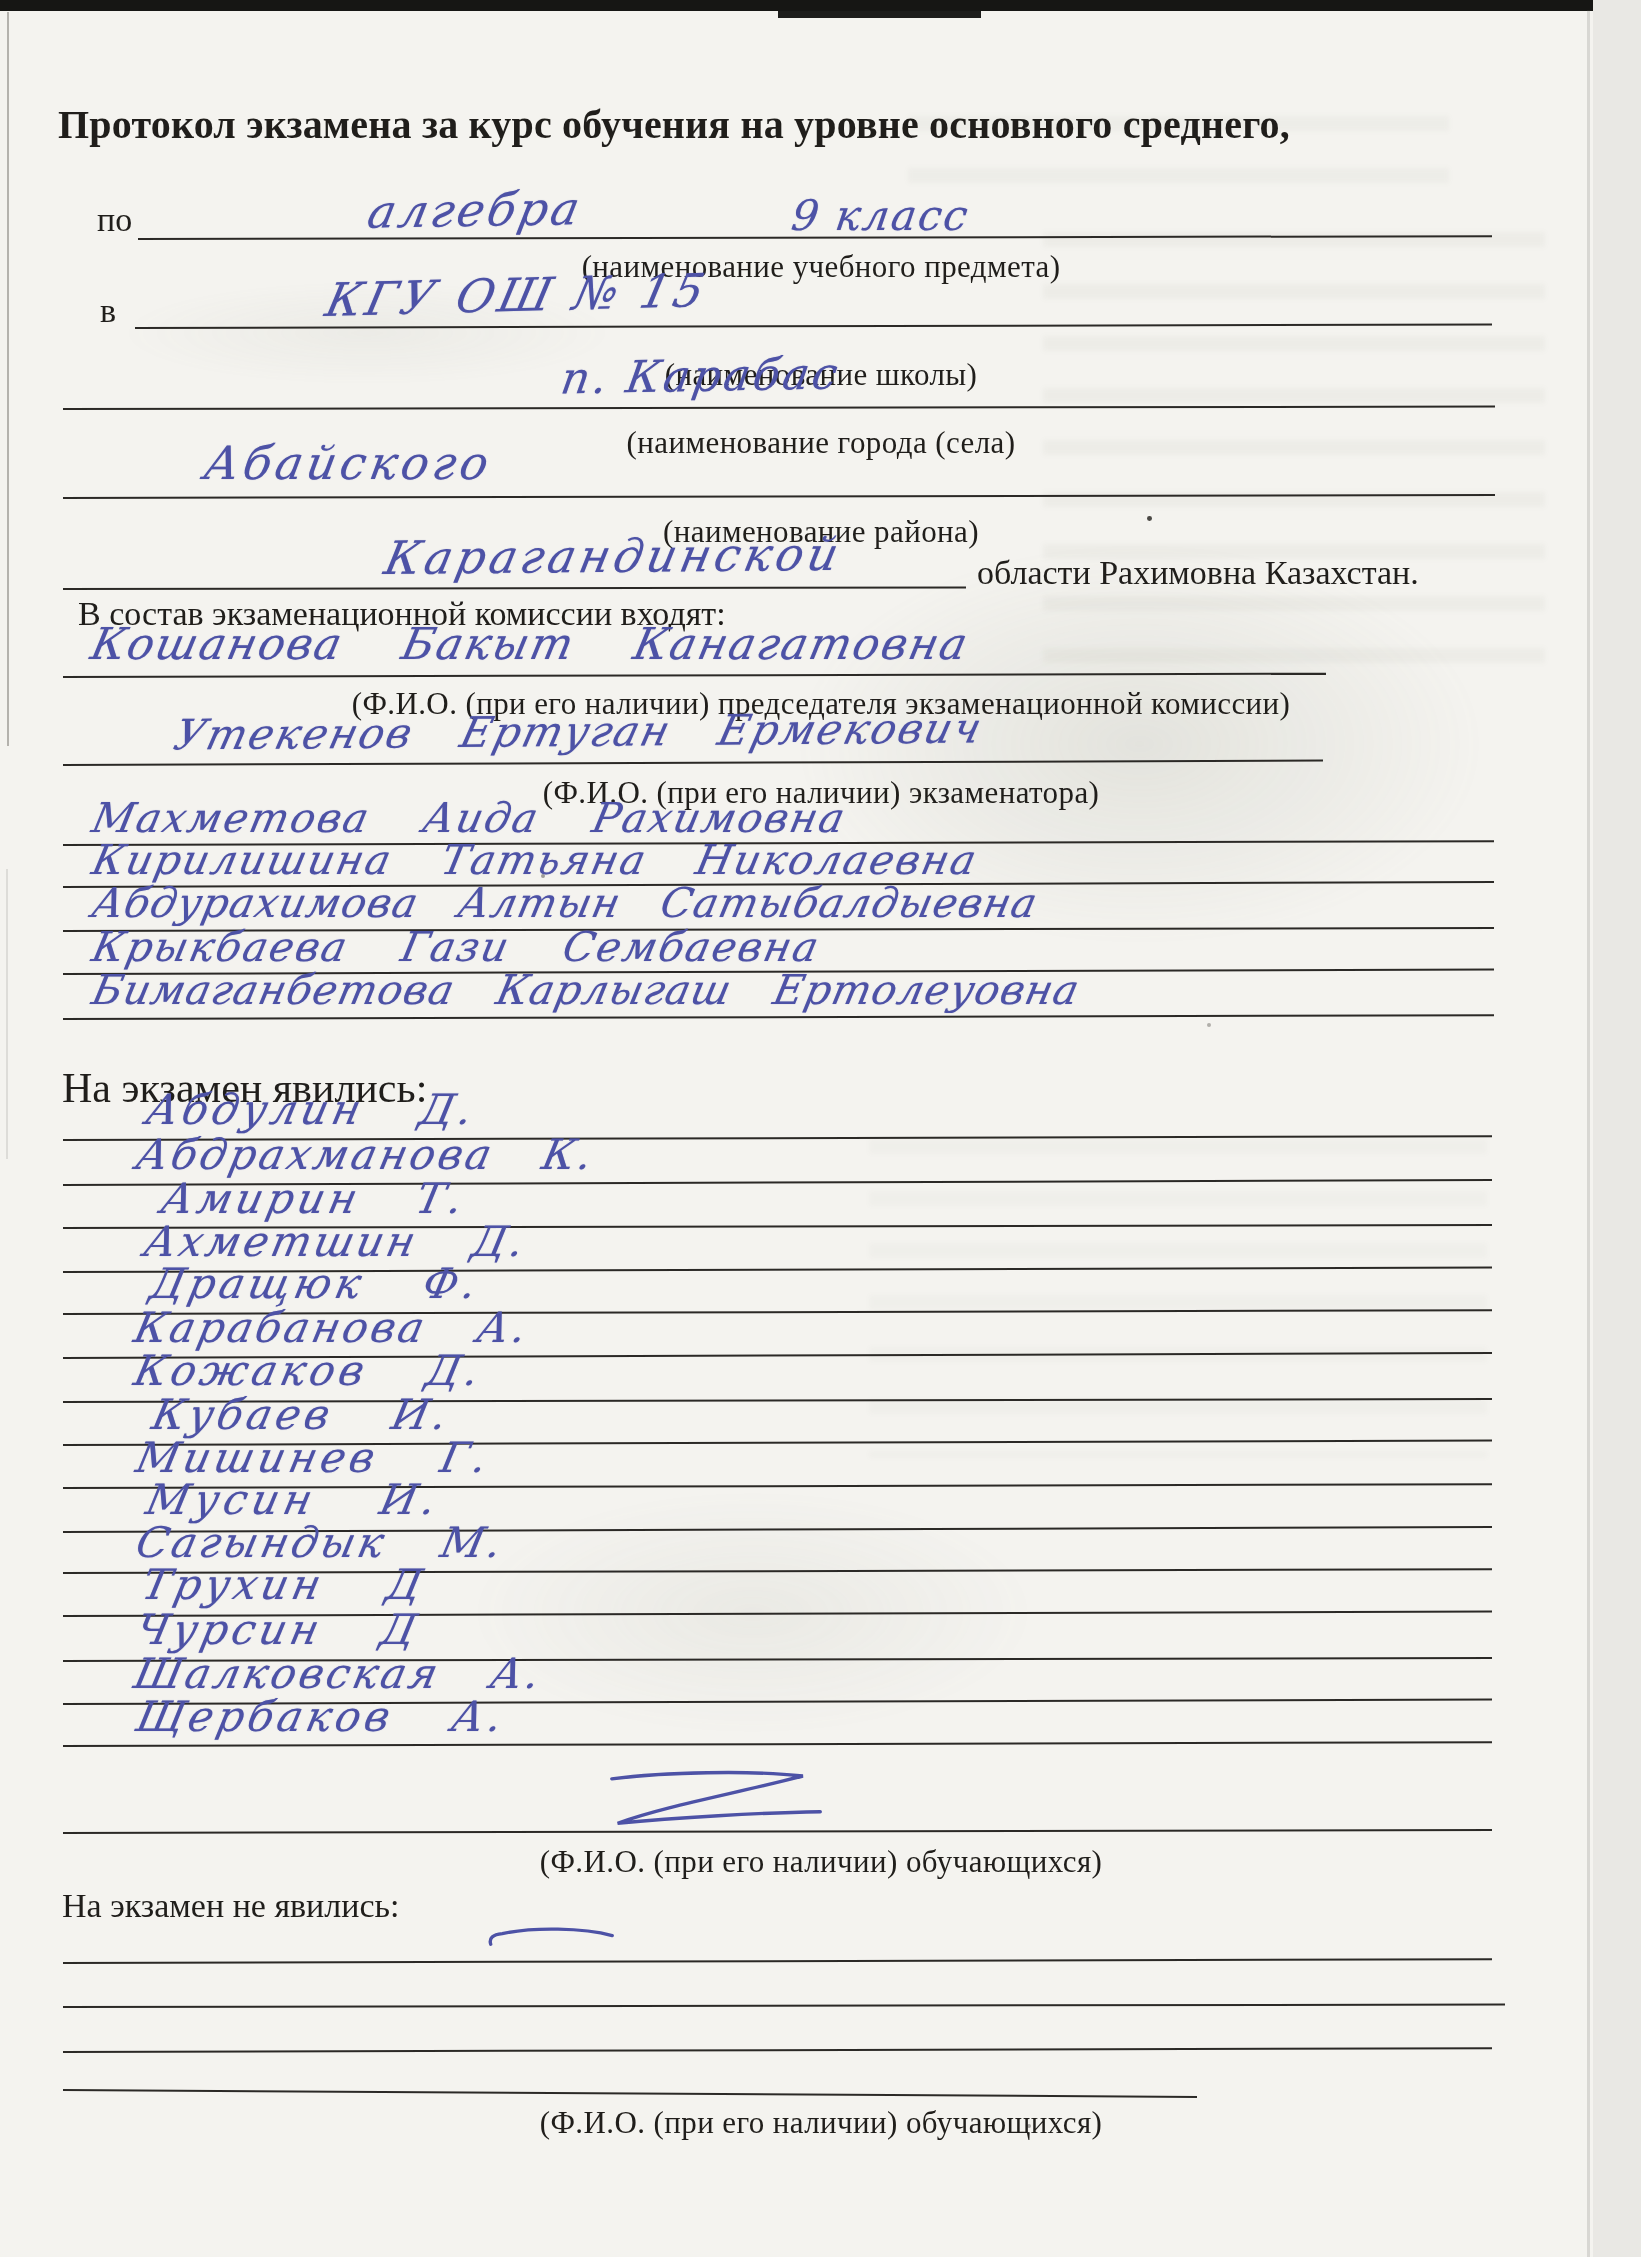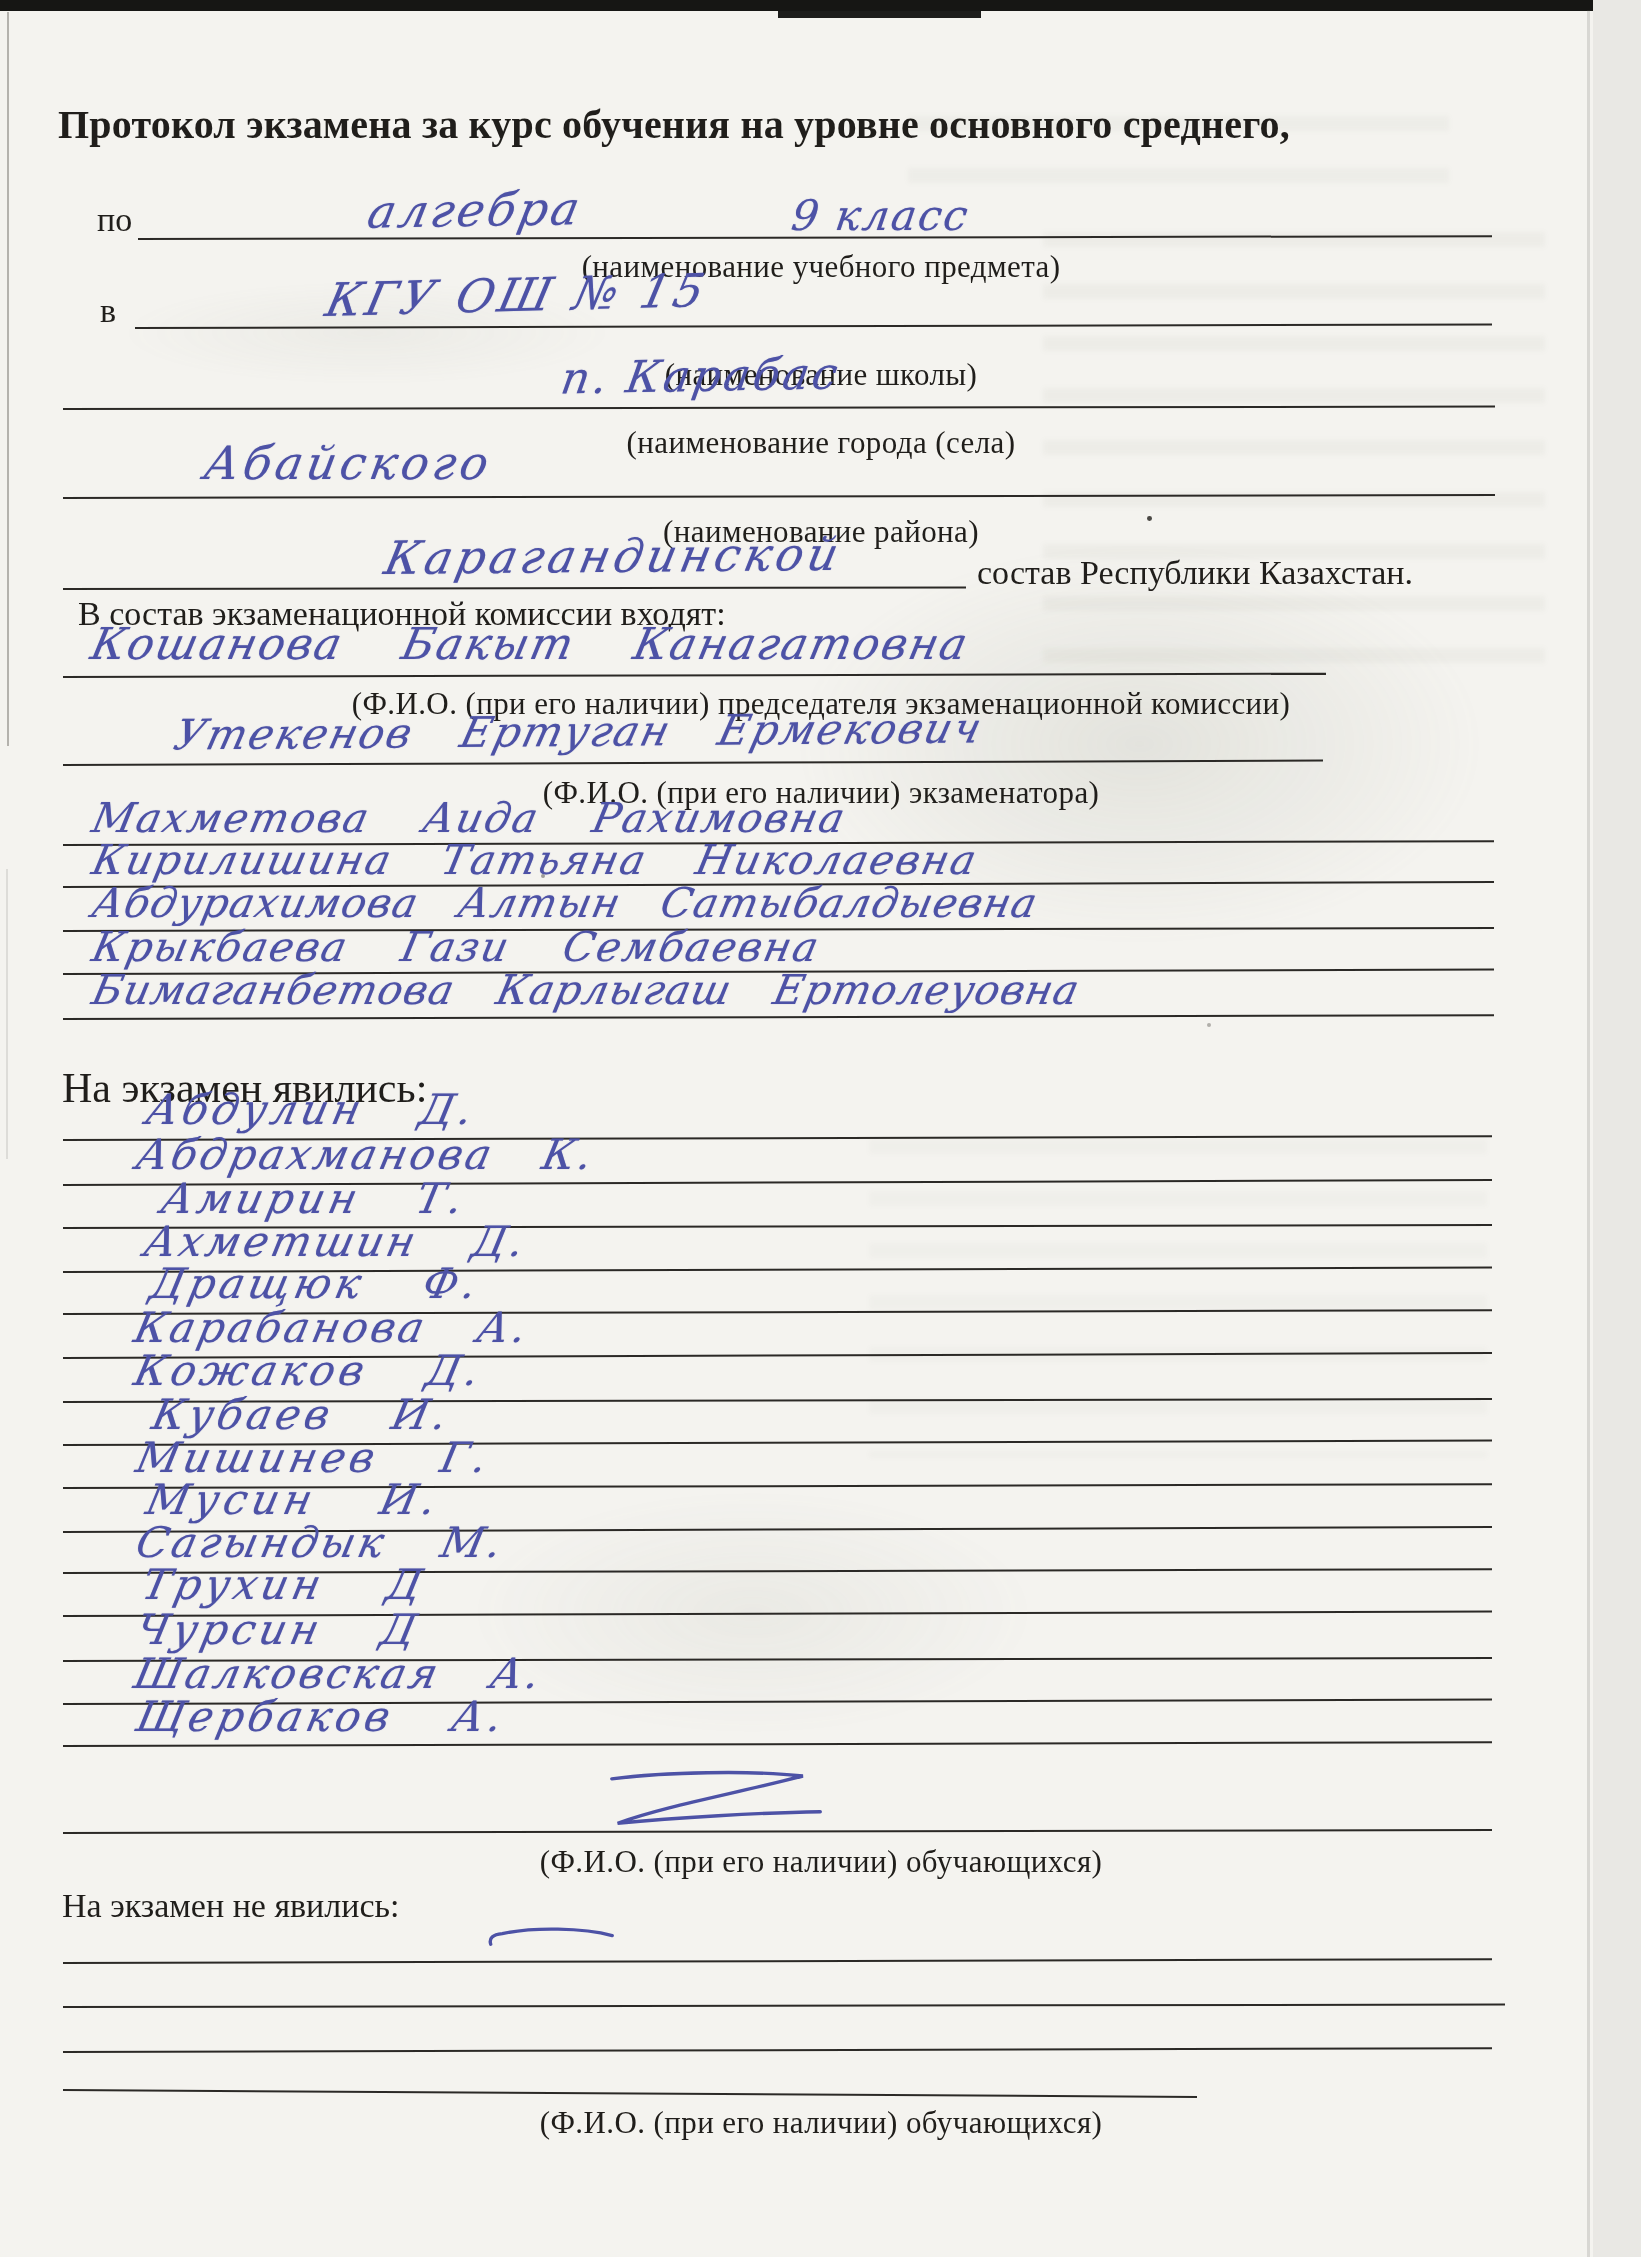--- a/index.html
+++ b/index.html
@@ -67,21 +67,21 @@
   <div class="hw" style="left:562px;top:350px;font-size:44px;letter-spacing:2.9px;transform:skewX(-10deg) rotate(-1deg);">п. Карабас</div>
   <div class="rule" style="left:63px;top:408px;width:1432px;transform:rotate(-0.1deg);"></div>
   <div class="print cap" style="top:425px;">(наименование города (села)</div>
 
   <div class="hw" style="left:205px;top:436px;font-size:46px;letter-spacing:3.9px;transform:skewX(-10deg);">Абайского</div>
   <div class="rule" style="left:63px;top:497px;width:1432px;transform:rotate(-0.12deg);"></div>
   <div class="print cap" style="top:514px;">(наименование района)</div>
 
   <div class="hw" style="left:386px;top:529px;font-size:46px;letter-spacing:3.9px;transform:skewX(-12deg) rotate(-0.5deg);">Карагандинской</div>
   <div class="rule" style="left:63px;top:588px;width:903px;transform:rotate(-0.1deg);"></div>
-  <div class="print" style="left:977px;top:554px;font-size:34px;">состав Республики Казахстан.</div>
+  <div class="print" style="left:977px;top:554px;font-size:34px;">области Рахимовна Казахстан.</div>
 
   <div class="print" style="left:62px;top:595px;font-size:34px;margin-left:16px;">В состав экзаменационной комиссии входят:</div>
 
   <div class="hw" style="left:92px;top:618px;font-size:44px;letter-spacing:1.9px;word-spacing:44px;transform:skewX(-12deg);">Кошанова Бакыт Канагатовна</div>
   <div class="rule" style="left:63px;top:676px;width:1263px;transform:rotate(-0.15deg);"></div>
   <div class="print cap" style="top:686px;">(Ф.И.О. (при его наличии) председателя экзаменационной комиссии)</div>
 
   <div class="hw" style="left:176px;top:707px;font-size:42px;letter-spacing:1.9px;word-spacing:33px;transform:skewX(-14deg) rotate(-0.5deg);">Утекенов Ертуган Ермекович</div>
   <div class="rule" style="left:63px;top:764px;width:1260px;transform:rotate(-0.2deg);"></div>
   <div class="print cap" style="top:775px;">(Ф.И.О. (при его наличии) экзаменатора)</div>

